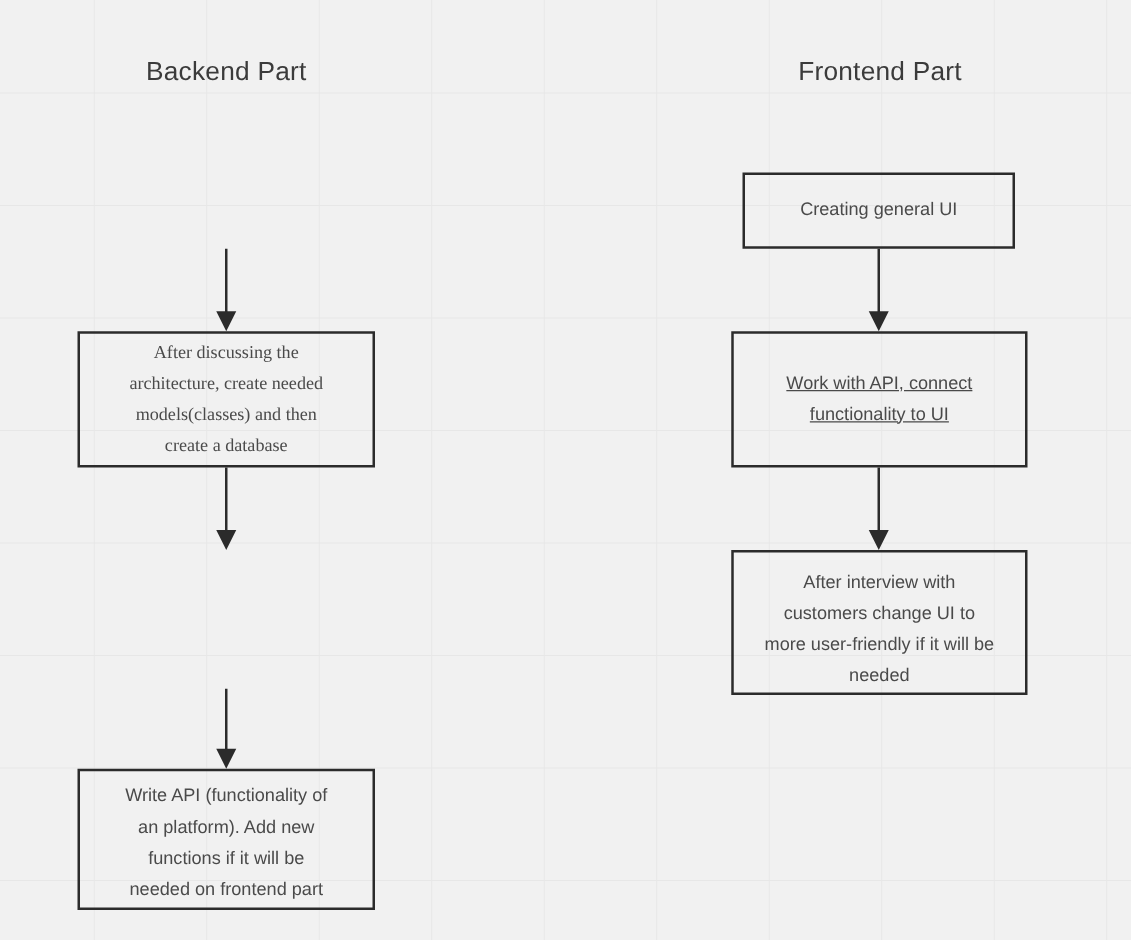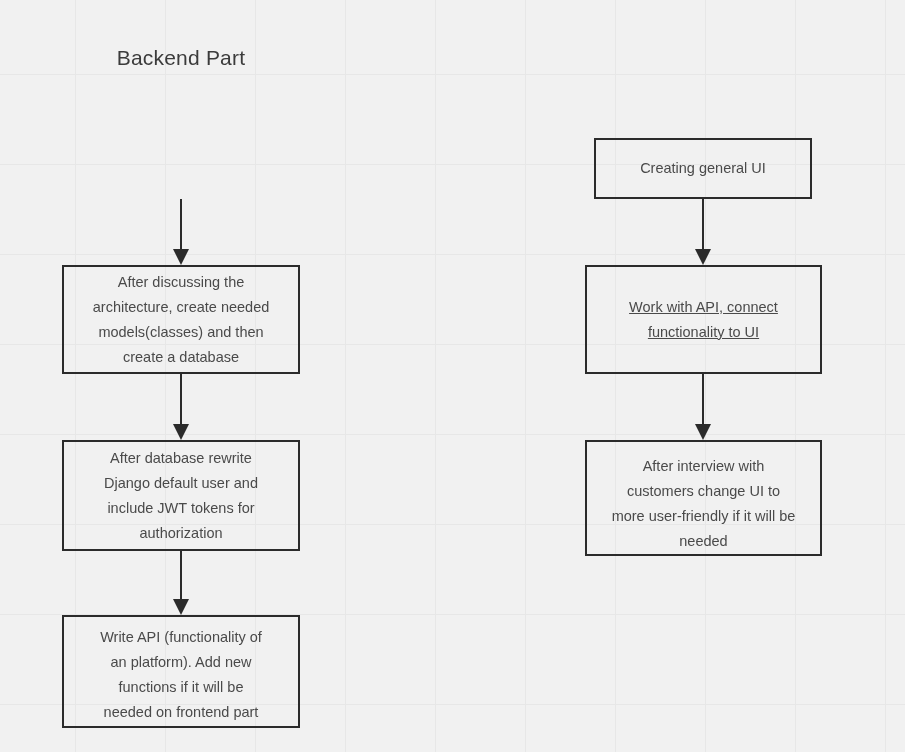--- a/index.html
+++ b/index.html
@@ -61,49 +61,44 @@
     overflow: visible;
   }
 </style>
 </head>
 <body>
 
 <div id="canvas">
 
   <div class="column-title" style="left:62px; top:46px; width:238px;">Backend Part</div>
 
+  <div class="column-title" style="left:585px; top:46px; width:238px;">Frontend Part</div>
 
 
   <div class="connector" style="left:163px; top:199px; width:36px; height:66px;">
     <svg width="36" height="66" viewBox="0 0 36 66">
       <line x1="18" y1="0" x2="18" y2="53" stroke="#2b2b2b" stroke-width="2"></line>
       <polygon points="10,50 26,50 18,66" fill="#2b2b2b"></polygon>
     </svg>
   </div>
 
-  <div class="node" style="left:62px; top:265px; width:238px; height:109px;">
+  <div class="node" style="left:62px; top:265px; width:238px; height:109px;font-family:Liberation Serif, serif;">
     <span class="node-label">After discussing the
 architecture, create needed
 models(classes) and then
 create a database</span>
   </div>
 
   <div class="connector" style="left:163px; top:374px; width:36px; height:66px;">
     <svg width="36" height="66" viewBox="0 0 36 66">
       <line x1="18" y1="0" x2="18" y2="53" stroke="#2b2b2b" stroke-width="2"></line>
       <polygon points="10,50 26,50 18,66" fill="#2b2b2b"></polygon>
     </svg>
   </div>
 
-  <div class="node" style="left:62px; top:440px; width:238px; height:111px;">
-    <span class="node-label">After database rewrite
-Django default user and
-include JWT tokens for
-authorization</span>
-  </div>
 
   <div class="connector" style="left:163px; top:551px; width:36px; height:64px;">
     <svg width="36" height="64" viewBox="0 0 36 64">
       <line x1="18" y1="0" x2="18" y2="51" stroke="#2b2b2b" stroke-width="2"></line>
       <polygon points="10,48 26,48 18,64" fill="#2b2b2b"></polygon>
     </svg>
   </div>
 
   <div class="node" style="left:594px; top:138px; width:218px; height:61px;">
     <span class="node-label">Creating general UI</span>

